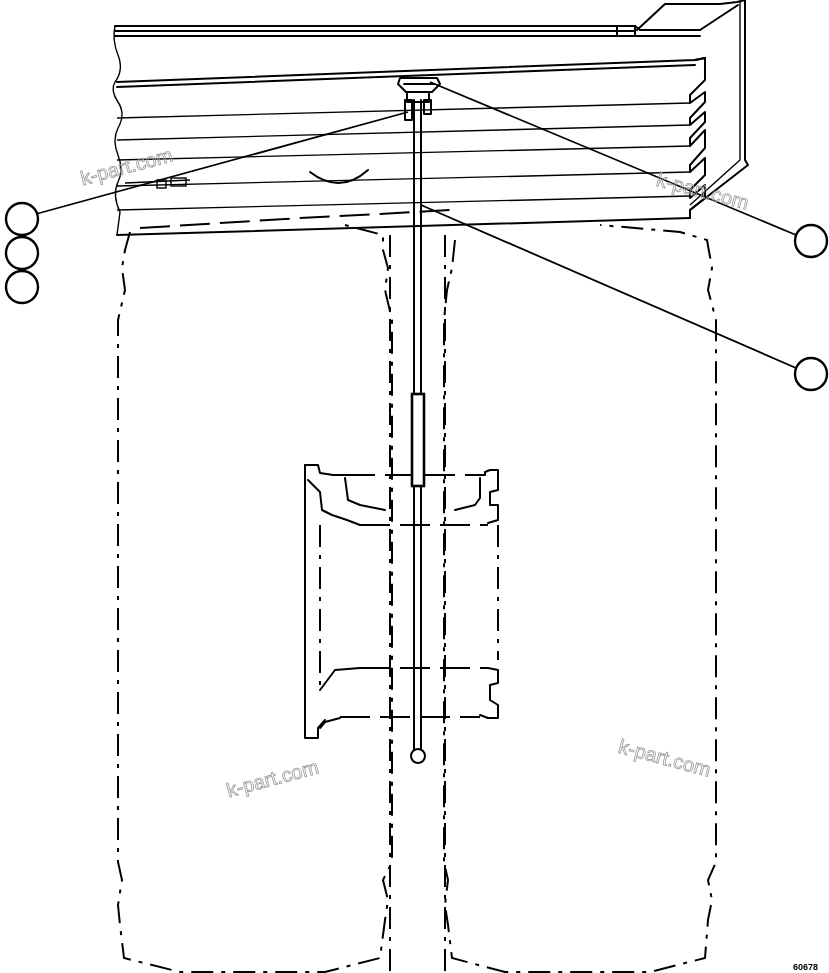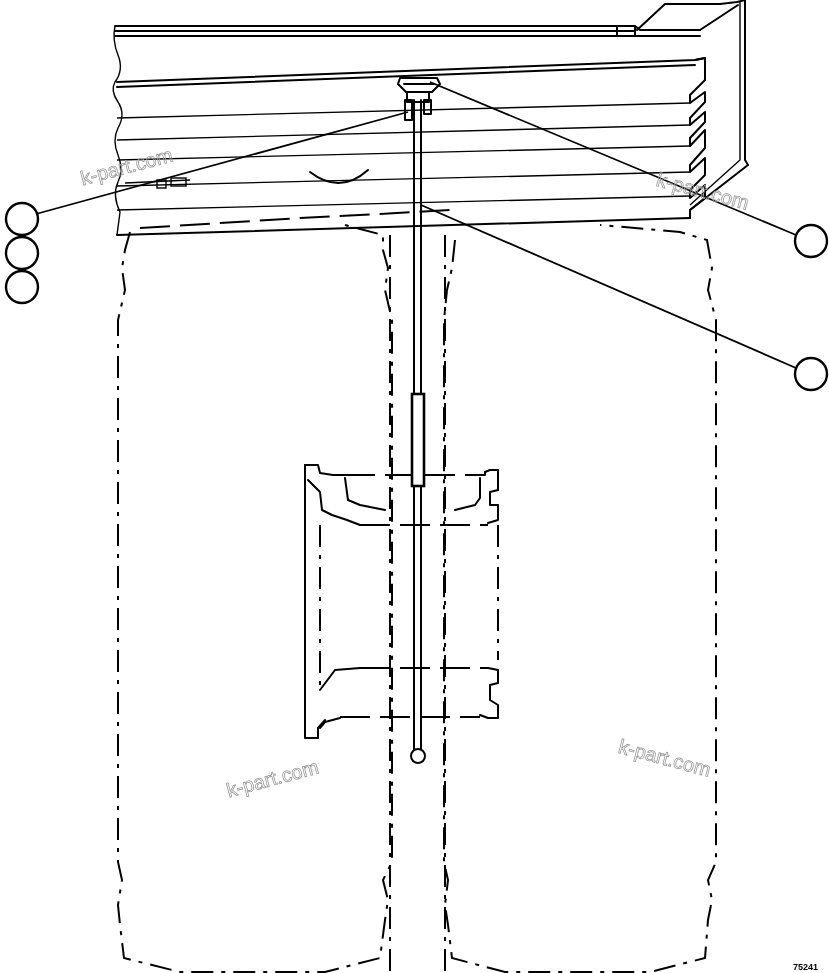--- a/index.html
+++ b/index.html
@@ -107,13 +107,13 @@
   <circle class="callout" cx="22" cy="287" r="16"></circle>
   <circle class="callout" cx="811" cy="241" r="16"></circle>
   <circle class="callout" cx="811" cy="374" r="16"></circle>
 </svg>
 
 <div class="wm" style="left:78px; top:168px; transform: rotate(-15deg);">k-part.com</div>
 <div class="wm" style="left:660px; top:168px; transform: rotate(15deg);">k-part.com</div>
 <div class="wm" style="left:224px; top:780px; transform: rotate(-15deg);">k-part.com</div>
 <div class="wm" style="left:622px; top:735px; transform: rotate(15deg);">k-part.com</div>
 
-<div class="figid" style="left:793px; top:962px;">75241</div>
+<div class="figid" style="left:793px; top:962px;">60678</div>
 
 </body></html>

